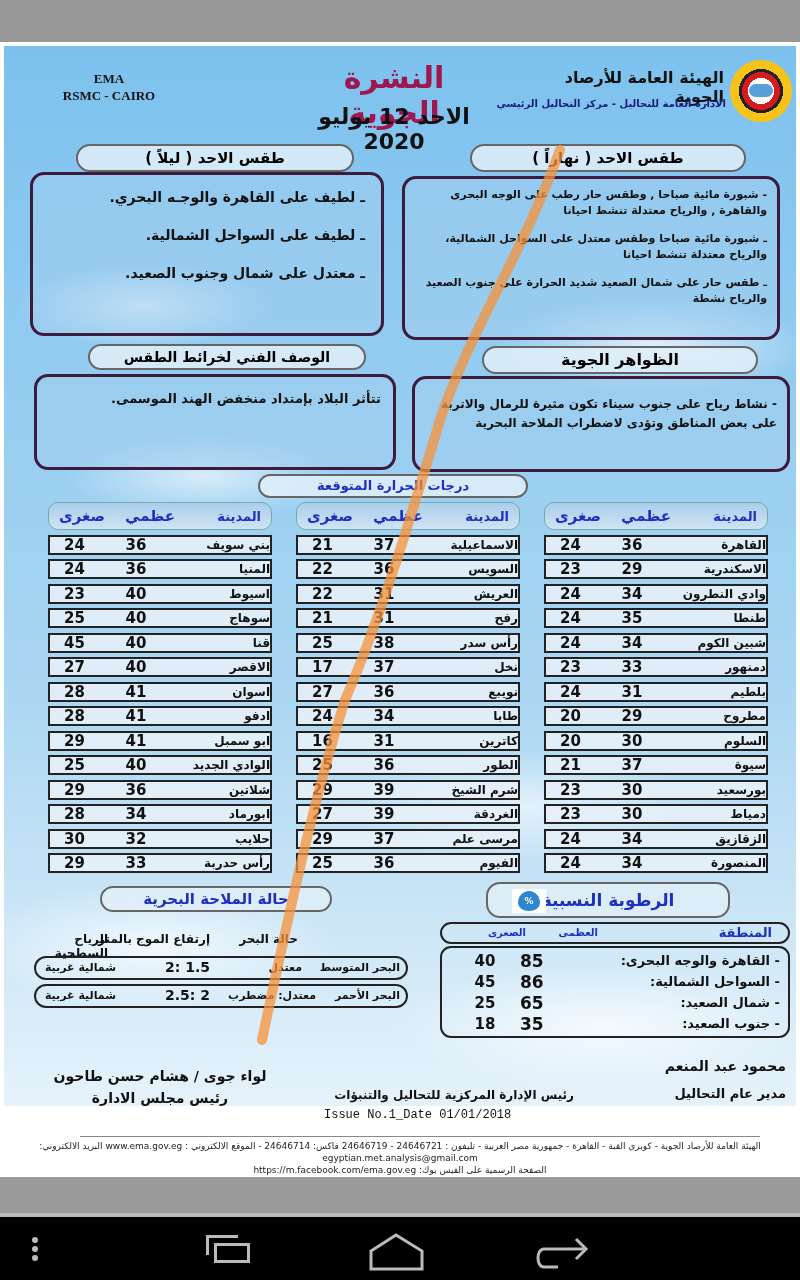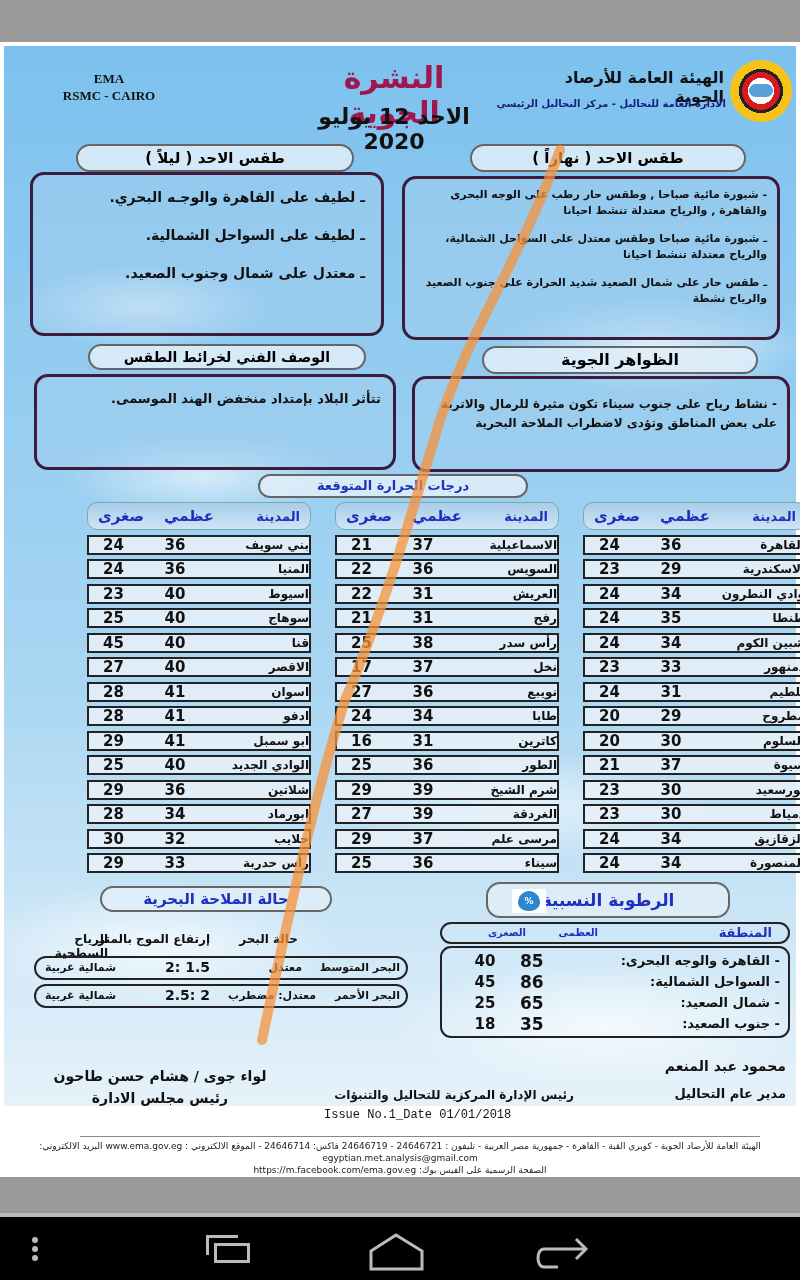--- a/index.html
+++ b/index.html
@@ -32,21 +32,21 @@
   .hdr-day{left:466px;top:98px;width:276px;height:28px;font-size:15px;line-height:24px;}
   .night-box{left:26px;top:126px;width:354px;height:164px;padding:14px 16px;font-size:14px;font-weight:bold;color:#111;}
   .night-box p{margin-bottom:22px;}
   .day-box{left:398px;top:130px;width:378px;height:164px;padding:8px 10px;font-size:11px;font-weight:bold;color:#111;line-height:16px;}
   .day-box p{margin-bottom:12px;}
   .hdr-tech{left:84px;top:298px;width:278px;height:26px;font-size:14px;line-height:22px;}
   .hdr-phen{left:478px;top:300px;width:276px;height:28px;font-size:16px;line-height:24px;}
   .tech-box{left:30px;top:328px;width:362px;height:96px;padding:14px 12px;font-size:13px;font-weight:bold;color:#111;}
   .phen-box{left:408px;top:330px;width:378px;height:96px;padding:16px 10px;font-size:12px;font-weight:bold;color:#111;line-height:19px;}
   .hdr-temp{left:254px;top:428px;width:270px;height:24px;font-size:13px;line-height:20px;color:#1f2fbf;}
-  .tcol{position:absolute;width:224px;margin-left:39px;}
+  .tcol{position:absolute;width:224px;}
   .thead{height:28px;border-radius:10px;background:linear-gradient(#a8cdea,#cfe4f4);border:1px solid #7aa;display:flex;align-items:center;padding:0 10px;font-weight:bold;color:#1f2fbf;font-size:14px;}
   .thead .c1{flex:1;text-align:right;font-size:13px;}
   .thead .c2{width:70px;text-align:center;font-size:15px;}
   .thead .c3{width:56px;text-align:left;font-size:15px;}
   .trow{height:20px;margin-top:4.5px;border:2px solid #222;background:rgba(230,240,248,.9);display:flex;align-items:center;padding:0 0;font-weight:bold;color:#111;}
   .trow .c1{flex:1;text-align:right;font-size:12px;direction:rtl;}
   .trow .c2{width:60px;text-align:center;font-size:15px;}
   .trow .c3{width:56px;text-align:left;font-size:15px;padding-left:14px;}
   .hdr-sea{left:96px;top:840px;width:232px;height:26px;font-size:15px;line-height:22px;color:#1f2fbf;}
   .sea-head{left:34px;top:886px;width:300px;height:20px;font-size:12px;font-weight:bold;color:#111;}
@@ -260,21 +260,21 @@
             <span class="c1">الغردقة</span>
           </div>
           <div class="trow">
             <span class="c3">29</span>
             <span class="c2">37</span>
             <span class="c1">مرسى علم</span>
           </div>
           <div class="trow">
             <span class="c3">25</span>
             <span class="c2">36</span>
-            <span class="c1">سيناء</span>
+            <span class="c1">الفيوم</span>
           </div>
         </div>
         <div class="tcol" style="left: 44px; top: 456px;">
           <div class="thead">
             <span class="c3">صغرى</span>
             <span class="c2">عظمي</span>
             <span class="c1">المدينة</span>
           </div>
           <div class="trow">
             <span class="c3">24</span>

